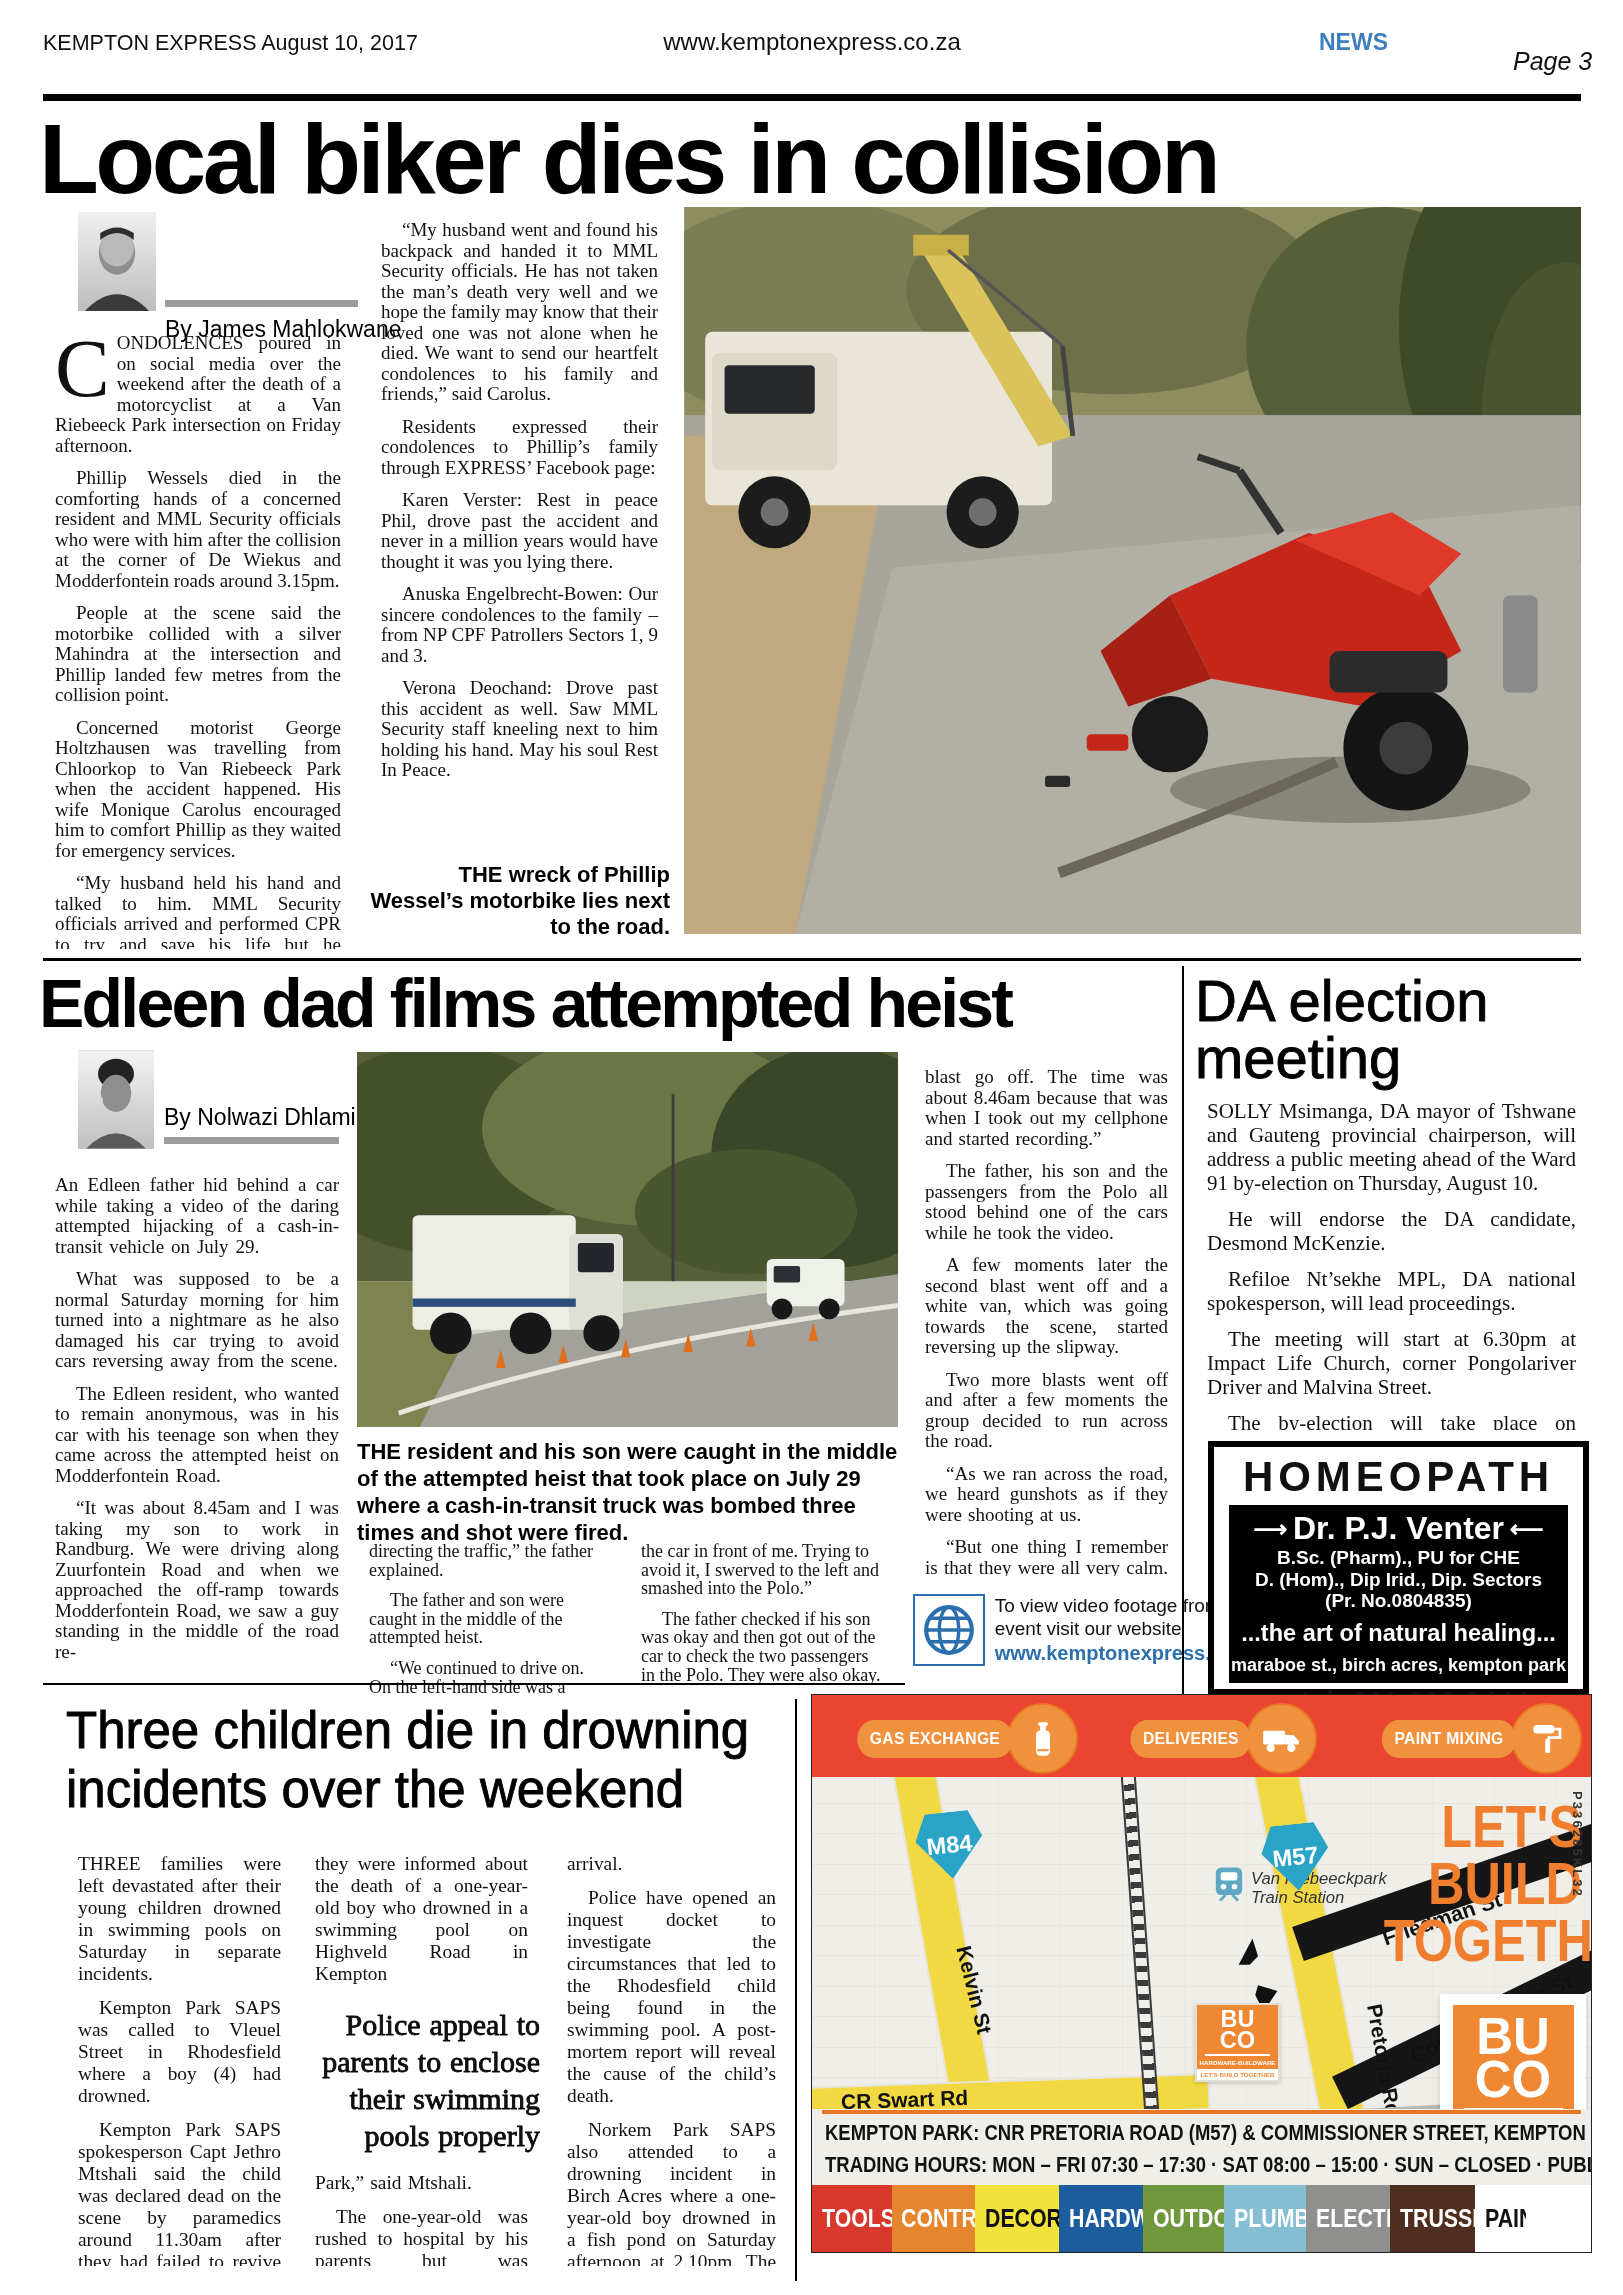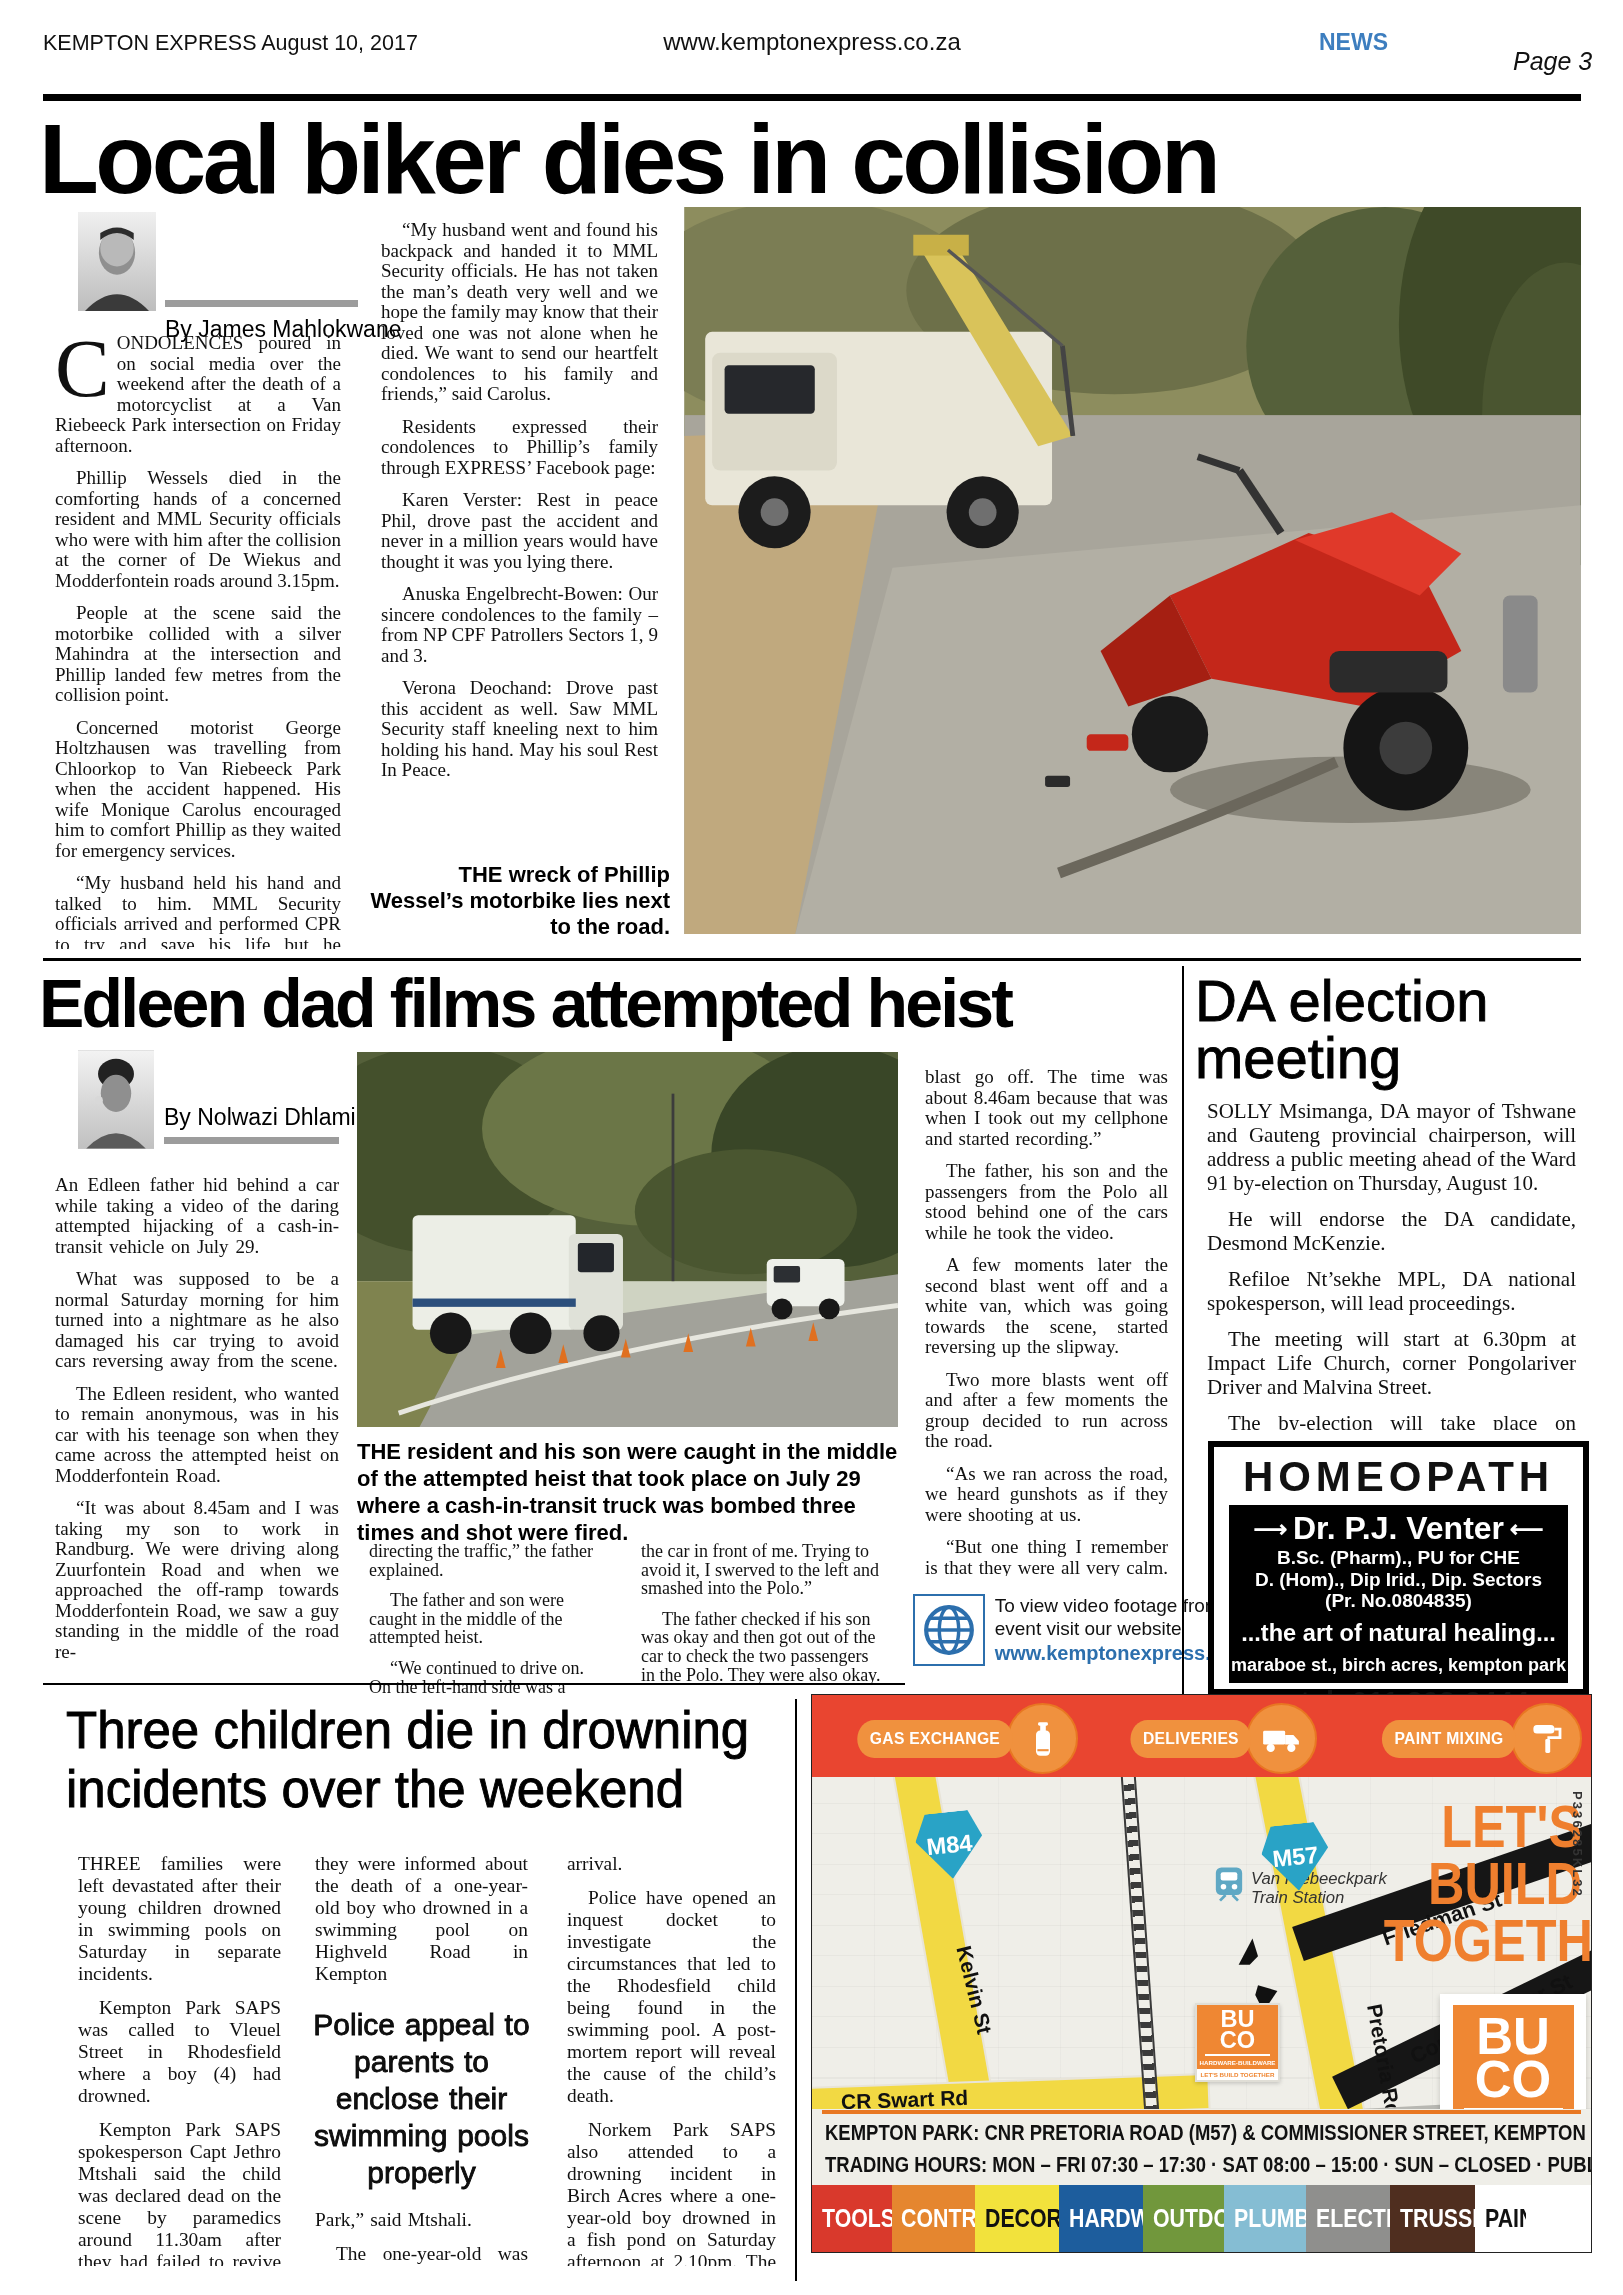--- a/index.html
+++ b/index.html
@@ -13,22 +13,22 @@
   .headline-md{font-family:"Liberation Sans",sans-serif;font-weight:400;color:#000;
                -webkit-text-stroke:0.9px #000;}
   .col{overflow:hidden;font-size:19px;line-height:20.5px;text-align:justify;}
   .col p{margin:12px;}
   .col p.in{text-indent:21px;}
   .dropcap{float:left;font-size:82px;line-height:64px;padding:4.2px 7px 0 0;font-family:"Liberation Serif",serif;}
   .byline-name{font-family:"Liberation Sans",sans-serif;font-size:23px;color:#000;}
   .byline-bar{background:#9c9c9c;}
   .caption{font-family:"Liberation Sans",sans-serif;font-weight:bold;font-size:21.5px;line-height:26px;color:#000;}
   .photo-frame{overflow:hidden;background:#ccc;}
-  .pullquote{font-family:Liberation Sans, sans-serif;font-weight:400;-webkit-text-stroke:0.8px #000;
-             font-size:30px;line-height:37px;text-align:center;text-indent:0;margin:21px 0 18px 0;}
+  .pullquote{font-family:Liberation Serif, serif;font-weight:400;-webkit-text-stroke:0.8px #000;
+             font-size:30px;line-height:37px;text-align:right;text-indent:0;margin:21px 0 18px 0;}
   .cond{transform:scaleX(0.84);transform-origin:0 0;white-space:nowrap;font-family:"Liberation Sans",sans-serif;font-weight:bold;}
   
   .hom-ad{border:6.2px solid #000;background:#fff;}
   .hom-panel{background:#000;color:#fff;text-align:center;font-family:"Liberation Sans",sans-serif;font-weight:bold;}
   
   .buco{border:1.4px solid #222;background:#efeee8;overflow:hidden;}
   .buco-banner{background:#e94530;}
   .badge{display:flex;align-items:center;position:absolute;top:8.3px;}
   .badge-pill{background:#f0913e;color:#fff;font-family:"Liberation Sans",sans-serif;font-weight:bold;
               font-size:17.4px;letter-spacing:0.3px;padding:8.3px 14px;border-radius:693px;white-space:nowrap;

